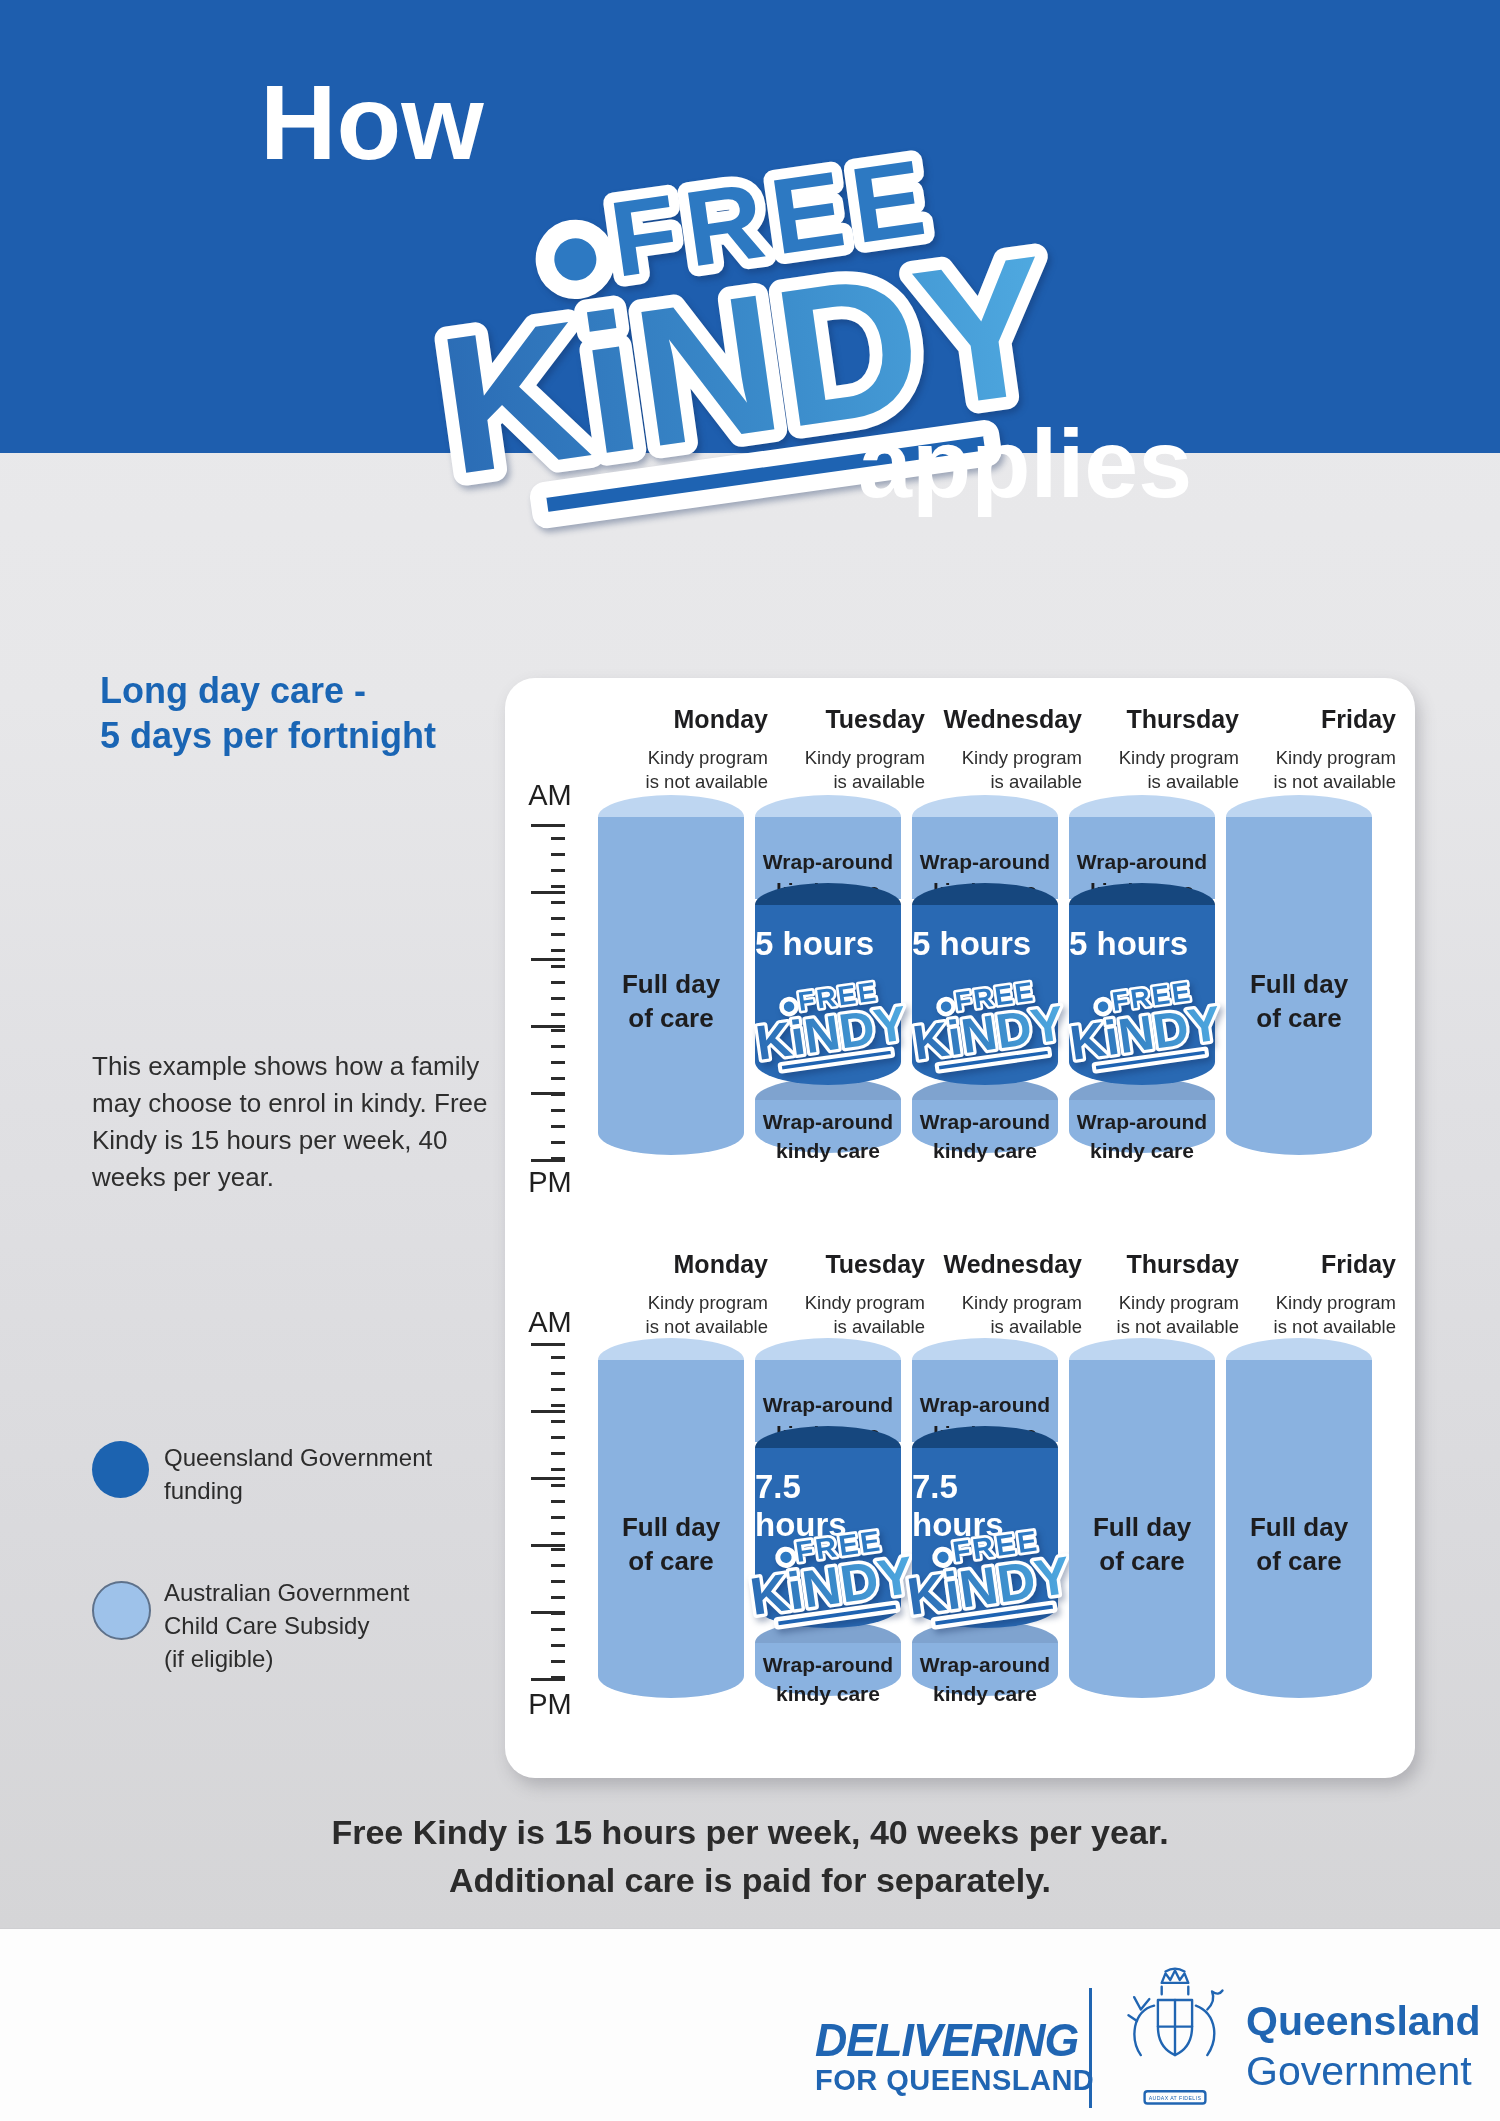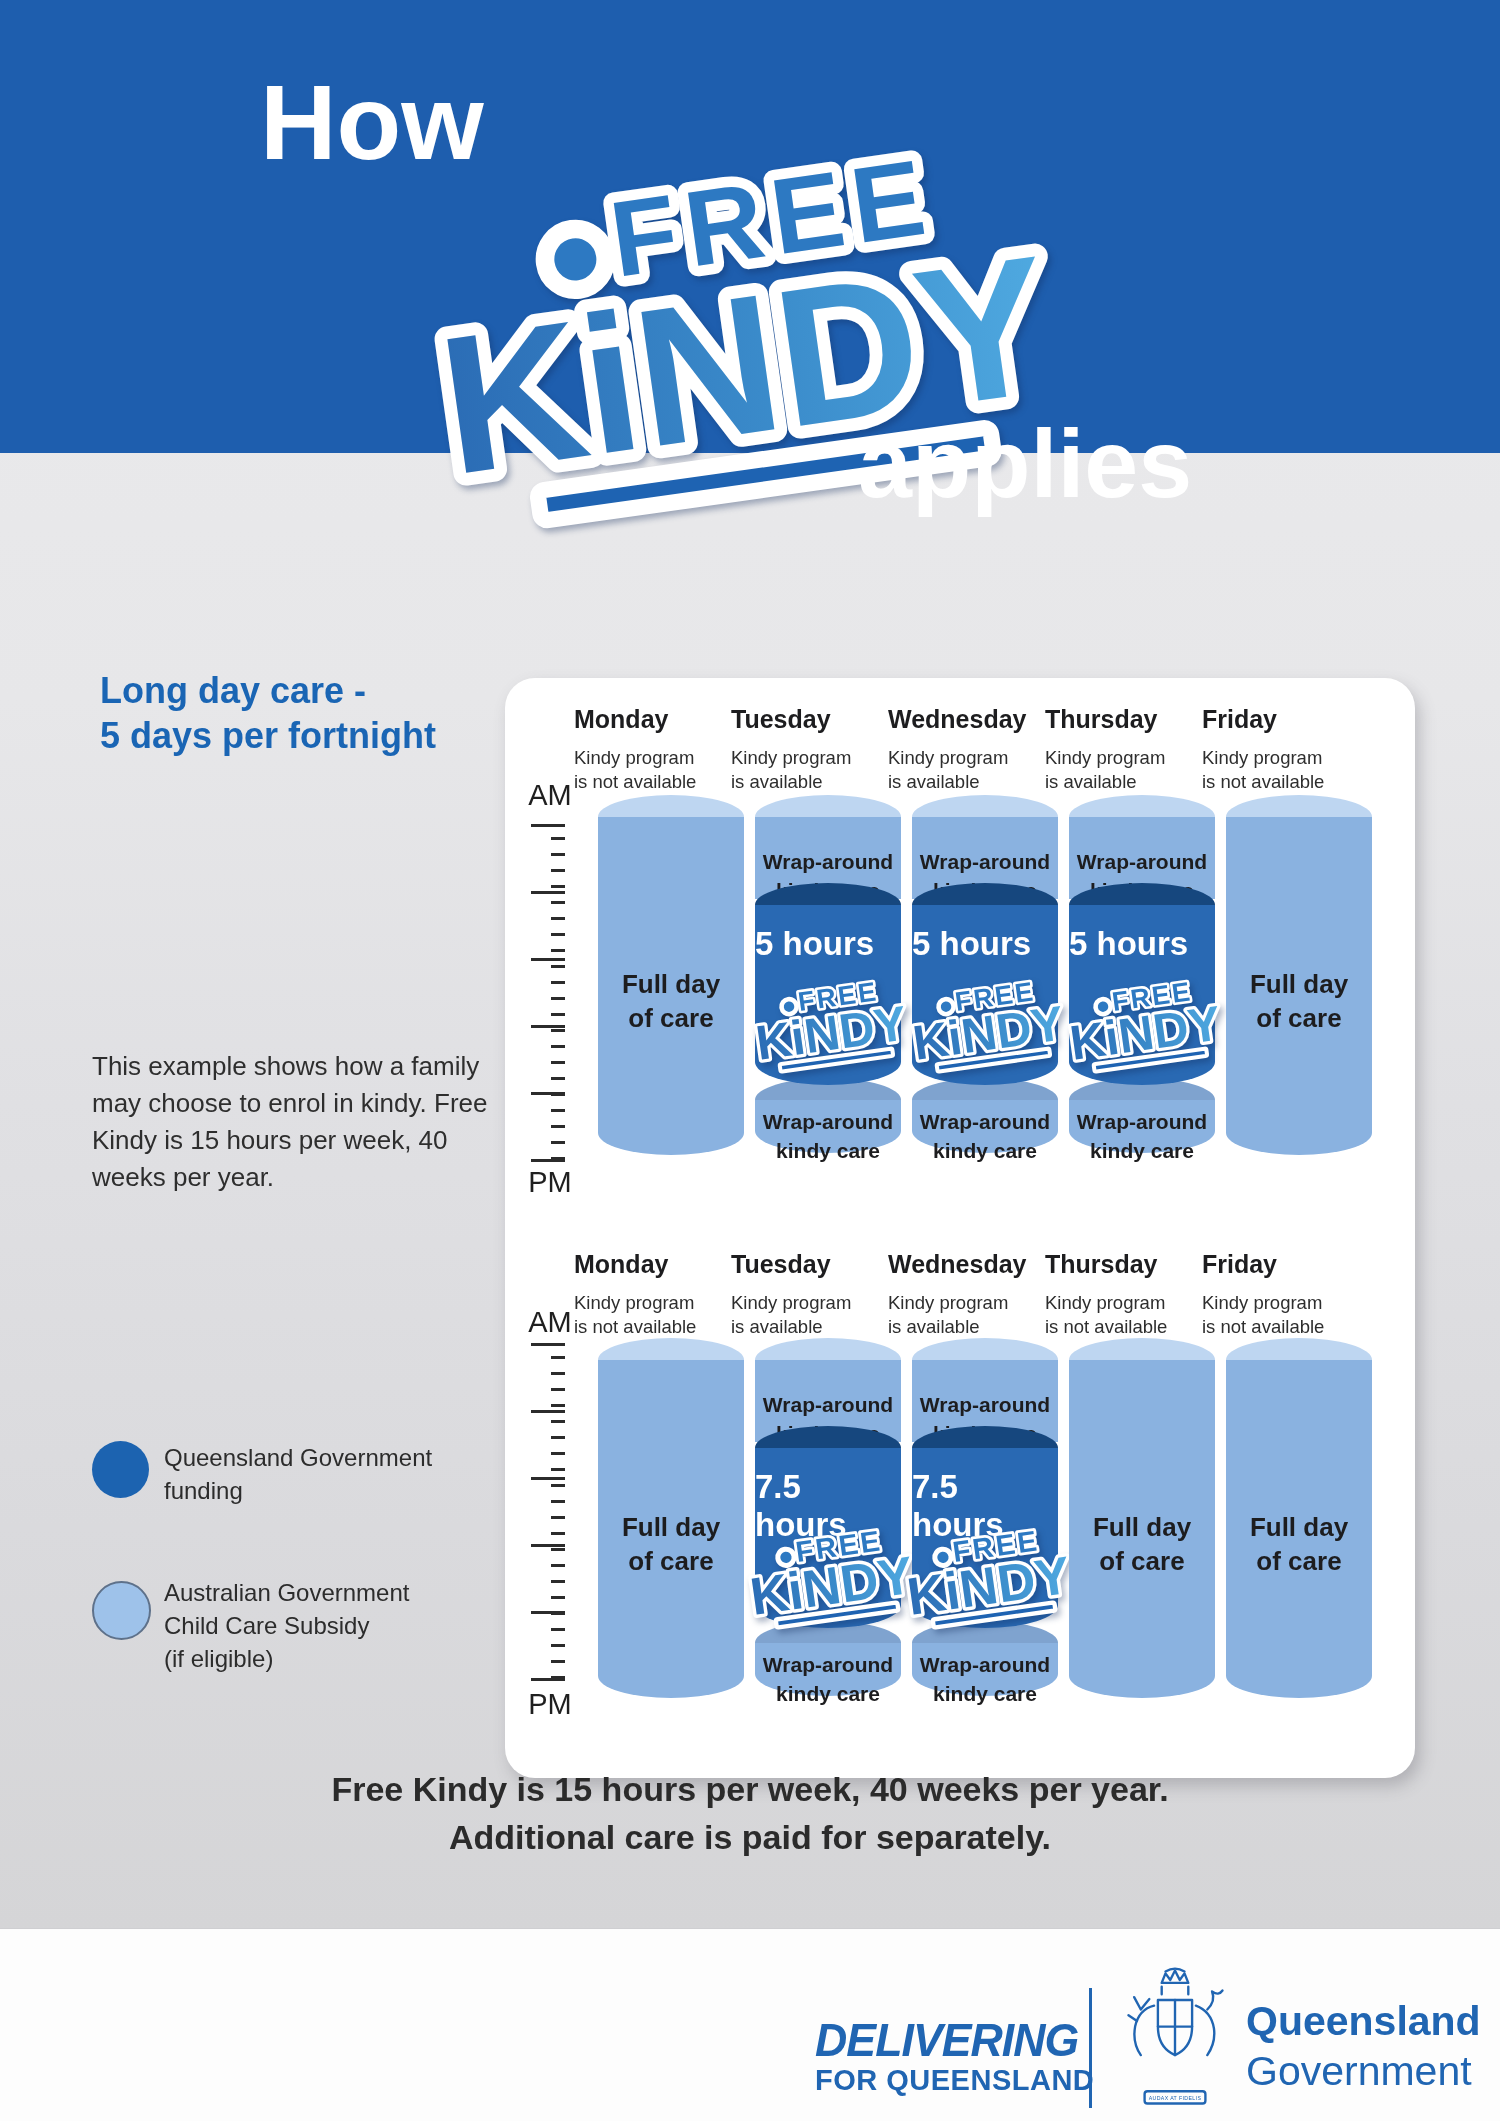--- a/index.html
+++ b/index.html
@@ -24,21 +24,21 @@
   .intro-p1{position:absolute;left:92px;top:778px;width:400px;font-size:26px;line-height:37px;color:#2e2e2e;}
   .intro-p2{position:absolute;left:92px;top:1048px;width:400px;font-size:26px;line-height:37px;color:#2e2e2e;}
   
   .leg-dot1{position:absolute;left:92px;top:1441px;width:57px;height:57px;border-radius:50%;background:#1c63b0;}
   .leg-dot2{position:absolute;left:92px;top:1581px;width:55px;height:55px;border-radius:50%;background:#9ec2ea;border:2px solid #5e718a;}
   .leg-t1{position:absolute;left:164px;top:1441px;font-size:24px;line-height:33px;color:#2c2c2c;}
   .leg-t2{position:absolute;left:164px;top:1576px;font-size:24px;line-height:33px;color:#2c2c2c;}
   
   .panel{position:absolute;left:505px;top:678px;width:910px;height:1100px;background:#ffffff;border-radius:30px;
          box-shadow:5px 8px 16px rgba(90,90,100,.30);}
-  .day-head{position:absolute;width:194px;text-align:left;}
+  .day-head{position:absolute;width:194px;text-align:right;}
   .day-name{font-size:25px;font-weight:700;color:#1d1d1f;line-height:30px;}
   .day-status{font-size:18.5px;color:#2e2e2e;line-height:24px;margin-top:12px;}
   .am-label,.pm-label{position:absolute;width:44px;text-align:center;font-size:29px;color:#1f1f1f;}
   .ticks{position:absolute;width:34px;}
   .ticks::before{content:"";position:absolute;inset:0;
       background:repeating-linear-gradient(to bottom,#2b2b2b 0 2.6px,transparent 2.6px 67px);}
   .ticks::after{content:"";position:absolute;top:0;bottom:0;right:0;width:14px;
       background:repeating-linear-gradient(to bottom,transparent 0 13.4px,#2b2b2b 13.4px 16px);}
   
   .col{position:absolute;width:146px;height:382px;}
@@ -57,21 +57,21 @@
               font-size:26px;line-height:34px;font-weight:700;color:#1d1d1f;}
   .wrap-label{position:absolute;left:-8px;width:162px;text-align:center;
               font-size:21px;line-height:29px;font-weight:700;color:#1d1d1f;}
   .wl-top{top:52px;}
   .wl-bot{top:312px;}
   .hours{position:absolute;top:130px;left:0;width:146px;text-align:left;
          font-size:33px;font-weight:700;color:#ffffff;}
   .mini-logo{position:absolute;top:168px;left:-14px;width:174px;height:108px;}
   .mini-logo.lg2{top:172px;left:-21px;width:188px;height:117px;}
   
-  .foot{position:absolute;left:0;top:1765px;width:1500px;text-align:center;
+  .foot{position:absolute;left:0;top:1808px;width:1500px;text-align:center;
         font-size:34px;line-height:48px;font-weight:700;color:#2b2b2b;}
   .white-band{position:absolute;left:0;top:1928px;width:1500px;height:193px;background:#fdfdfd;border-top:1px solid #cfcfd2;}
   .delivering{position:absolute;left:815px;top:2012px;font-size:47px;font-weight:700;font-style:italic;
               letter-spacing:-1px;color:#2065b2;transform:scaleX(.95);transform-origin:left;}
   .for-qld{position:absolute;left:815px;top:2064px;font-size:29px;font-weight:700;color:#2065b2;letter-spacing:.5px;}
   .divider{position:absolute;left:1089px;top:1988px;width:3px;height:120px;background:#2065b2;}
   .crest{position:absolute;left:1118px;top:1962px;width:114px;height:152px;}
   .crest-stroke{stroke:#2065b2;fill:none;stroke-width:2.5px;stroke-linejoin:round;stroke-linecap:round;}
   .motto{font-size:5.5px;fill:#2065b2;text-anchor:middle;letter-spacing:.4px;font-family:"Liberation Sans",sans-serif;}
   .qld1{position:absolute;left:1246px;top:1998px;font-size:41px;font-weight:700;color:#2065b2;}

